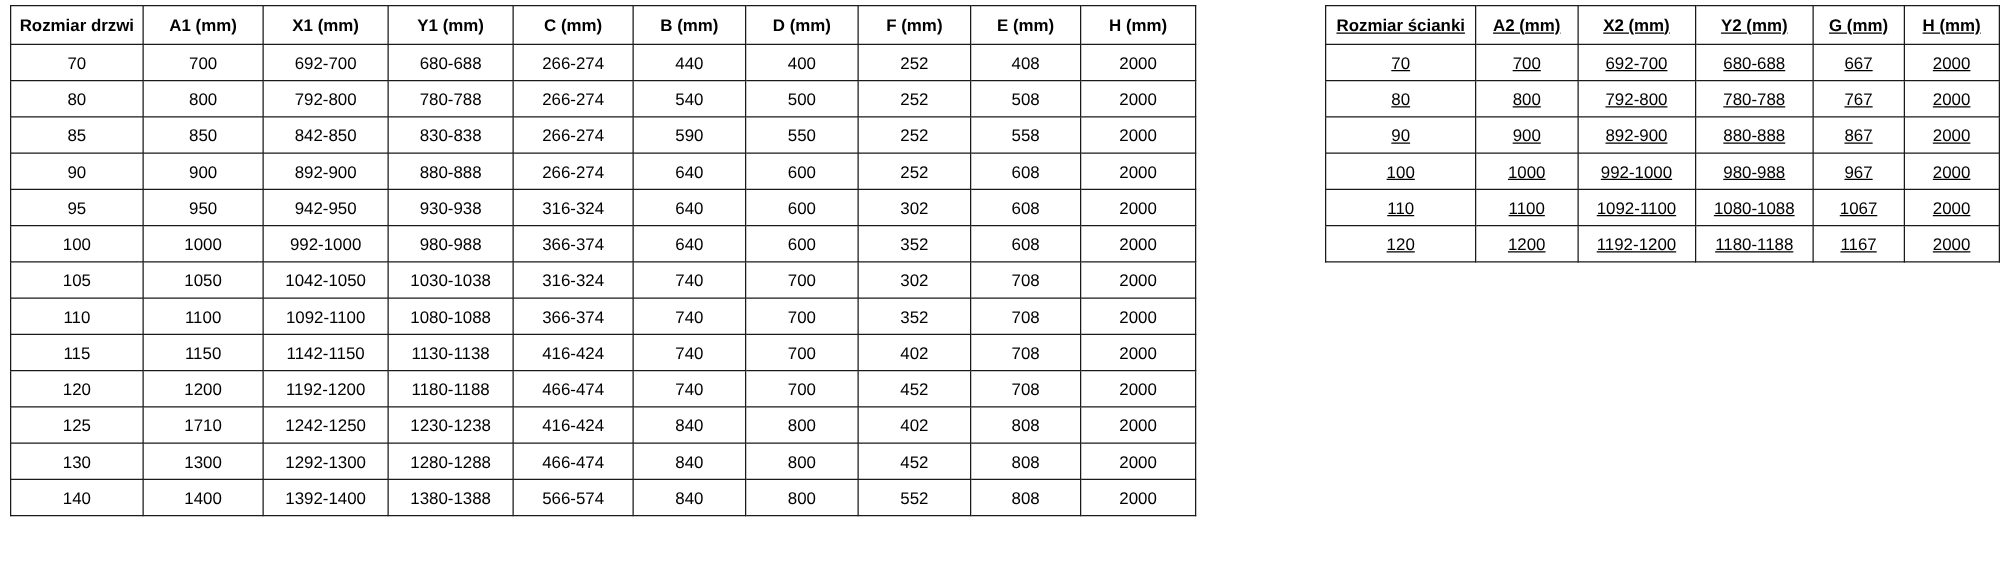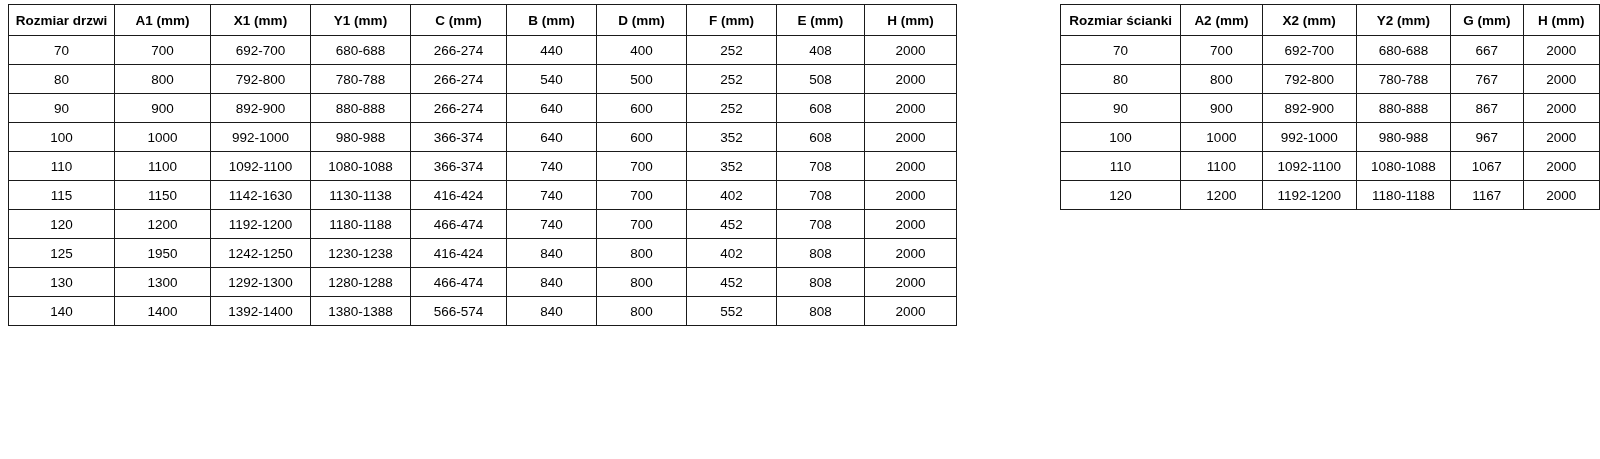--- a/index.html
+++ b/index.html
@@ -17,21 +17,21 @@
   .page {
     position: relative;
     width: 1600px;
     height: 459px;
   }
   .table-wrap {
     position: absolute;
     top: 4px;
   }
   #doors-wrap { left: 8px; }
-  #wall-wrap { left: 1060px; }
+  #wall-wrap { left: 1060px; text-decoration: underline; }
 
   table.data {
     border-collapse: collapse;
     table-layout: fixed;
     background: #ffffff;
   }
   table.data td, table.data th {
     border: 1px solid #1a1a1a;
     text-align: center;
     vertical-align: middle;
@@ -119,59 +119,95 @@
             <td>792-800</td>
             <td>780-788</td>
             <td>266-274</td>
             <td>540</td>
             <td>500</td>
             <td>252</td>
             <td>508</td>
             <td>2000</td>
           </tr>
           <tr>
+            <td>85</td>
+            <td>850</td>
+            <td>842-850</td>
+            <td>830-838</td>
+            <td>266-274</td>
+            <td>590</td>
+            <td>550</td>
+            <td>252</td>
+            <td>558</td>
+            <td>2000</td>
+          </tr>
+          <tr>
             <td>90</td>
             <td>900</td>
             <td>892-900</td>
             <td>880-888</td>
             <td>266-274</td>
             <td>640</td>
             <td>600</td>
             <td>252</td>
             <td>608</td>
             <td>2000</td>
           </tr>
           <tr>
+            <td>95</td>
+            <td>950</td>
+            <td>942-950</td>
+            <td>930-938</td>
+            <td>316-324</td>
+            <td>640</td>
+            <td>600</td>
+            <td>302</td>
+            <td>608</td>
+            <td>2000</td>
+          </tr>
+          <tr>
             <td>100</td>
             <td>1000</td>
             <td>992-1000</td>
             <td>980-988</td>
             <td>366-374</td>
             <td>640</td>
             <td>600</td>
             <td>352</td>
             <td>608</td>
             <td>2000</td>
           </tr>
           <tr>
+            <td>105</td>
+            <td>1050</td>
+            <td>1042-1050</td>
+            <td>1030-1038</td>
+            <td>316-324</td>
+            <td>740</td>
+            <td>700</td>
+            <td>302</td>
+            <td>708</td>
+            <td>2000</td>
+          </tr>
+          <tr>
             <td>110</td>
             <td>1100</td>
             <td>1092-1100</td>
             <td>1080-1088</td>
             <td>366-374</td>
             <td>740</td>
             <td>700</td>
             <td>352</td>
             <td>708</td>
             <td>2000</td>
           </tr>
           <tr>
             <td>115</td>
             <td>1150</td>
-            <td>1142-1630</td>
+            <td>1142-1150</td>
             <td>1130-1138</td>
             <td>416-424</td>
             <td>740</td>
             <td>700</td>
             <td>402</td>
             <td>708</td>
             <td>2000</td>
           </tr>
           <tr>
             <td>120</td>
@@ -180,21 +216,21 @@
             <td>1180-1188</td>
             <td>466-474</td>
             <td>740</td>
             <td>700</td>
             <td>452</td>
             <td>708</td>
             <td>2000</td>
           </tr>
           <tr>
             <td>125</td>
-            <td>1950</td>
+            <td>1710</td>
             <td>1242-1250</td>
             <td>1230-1238</td>
             <td>416-424</td>
             <td>840</td>
             <td>800</td>
             <td>402</td>
             <td>808</td>
             <td>2000</td>
           </tr>
           <tr>

